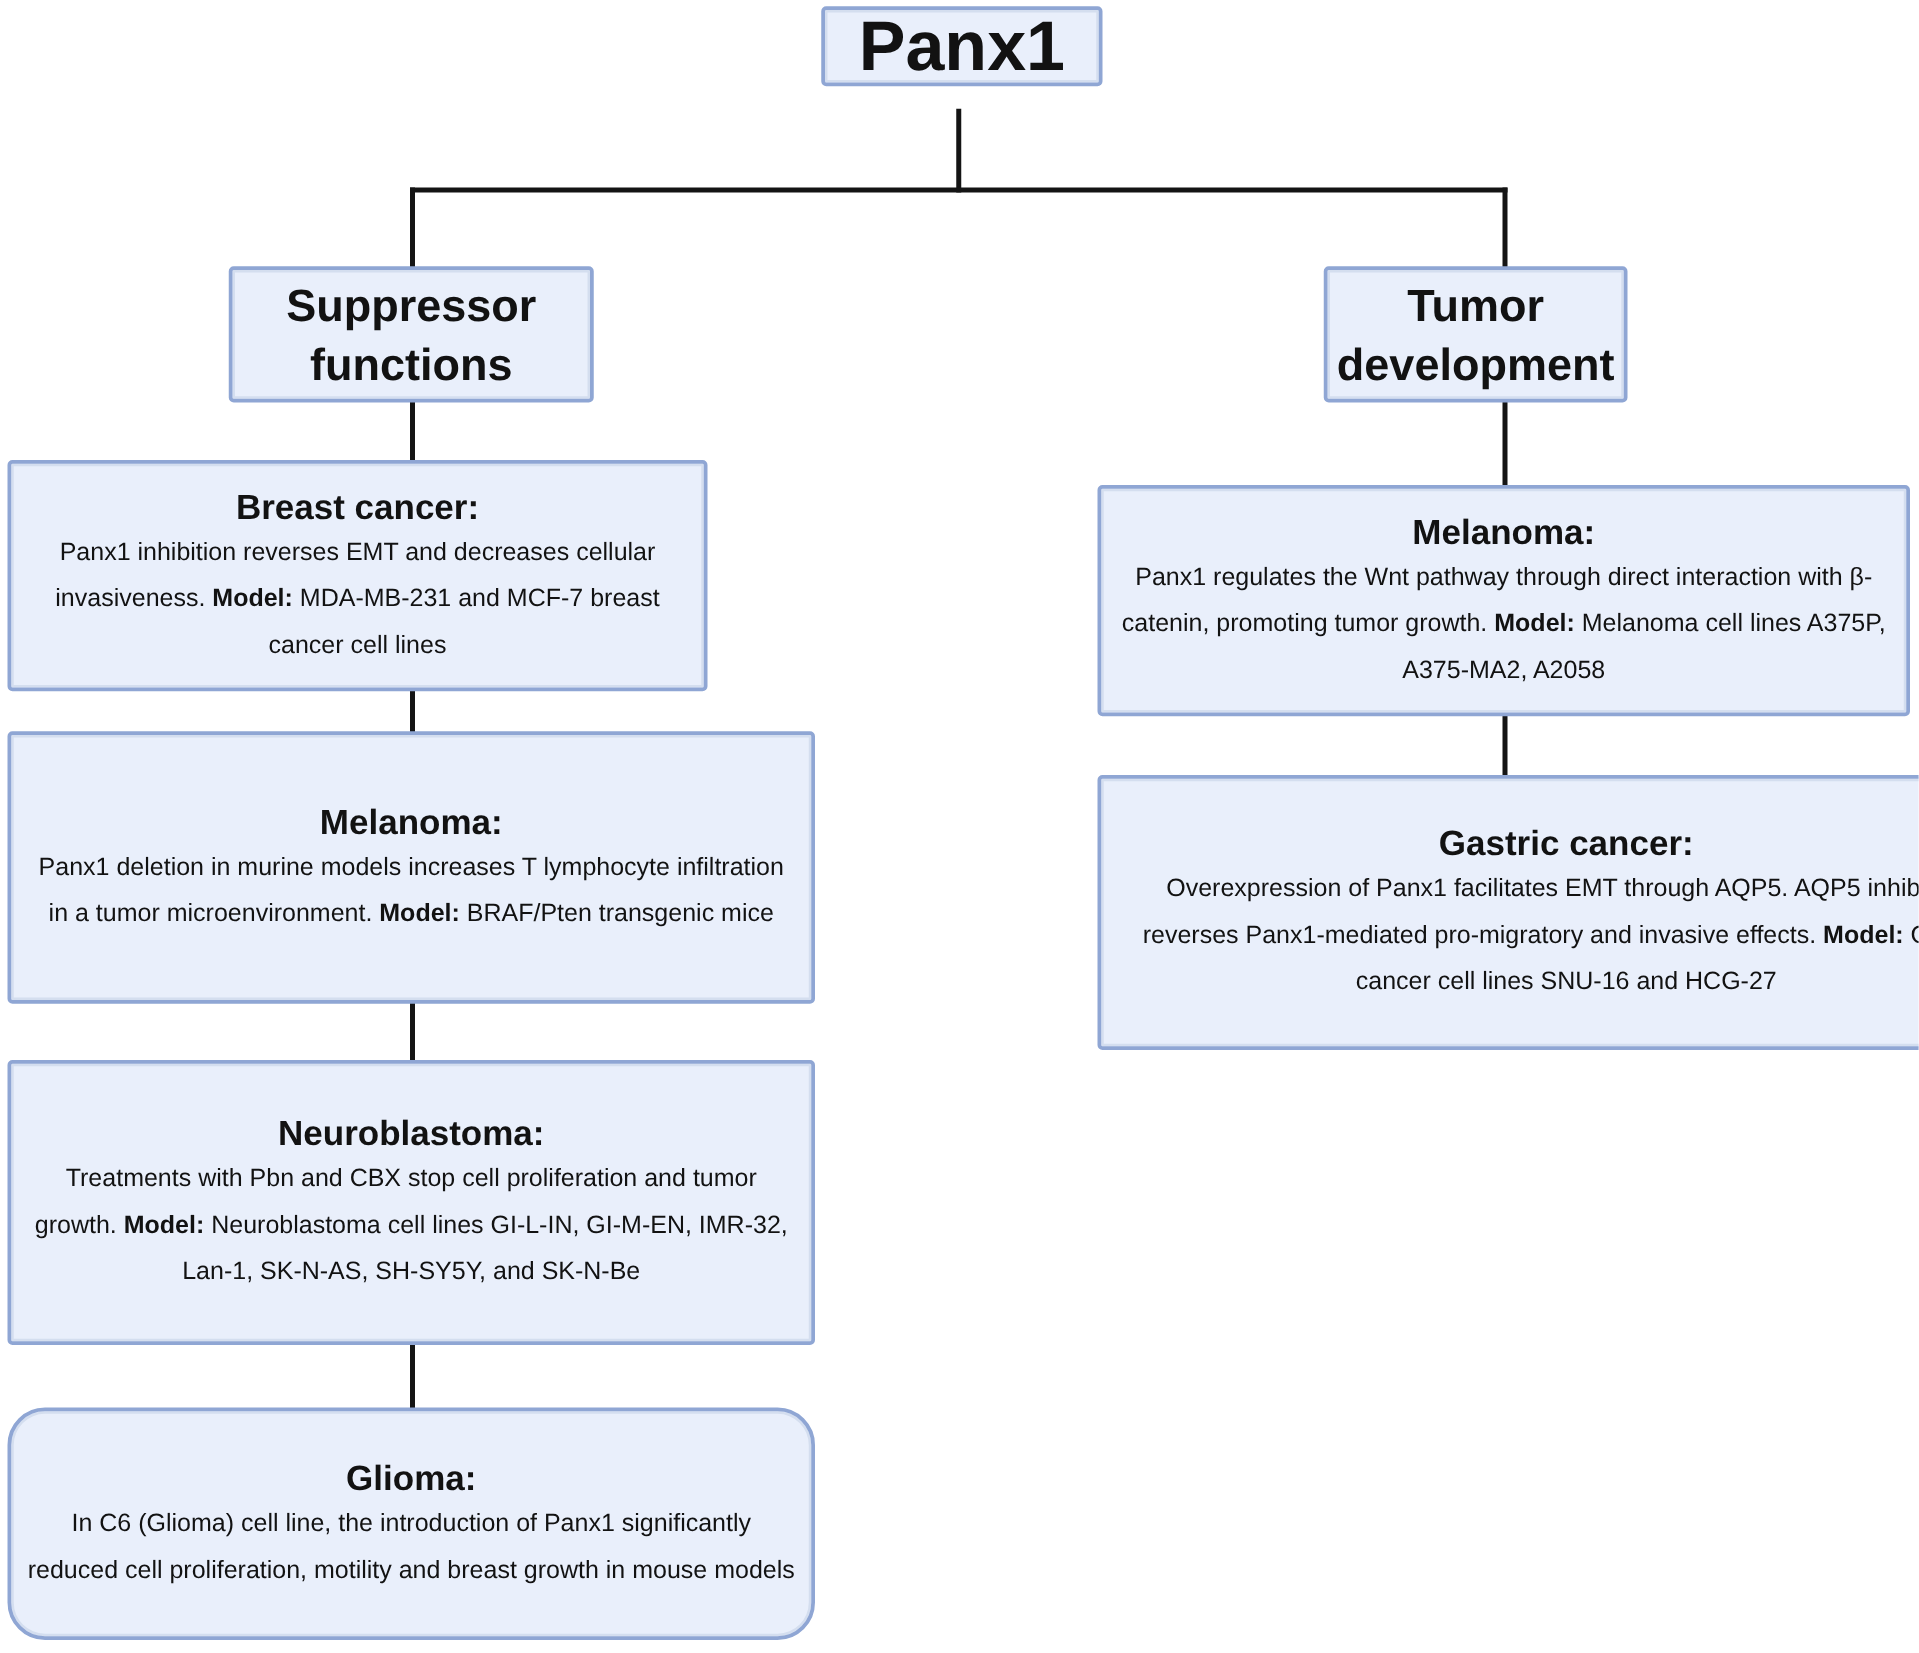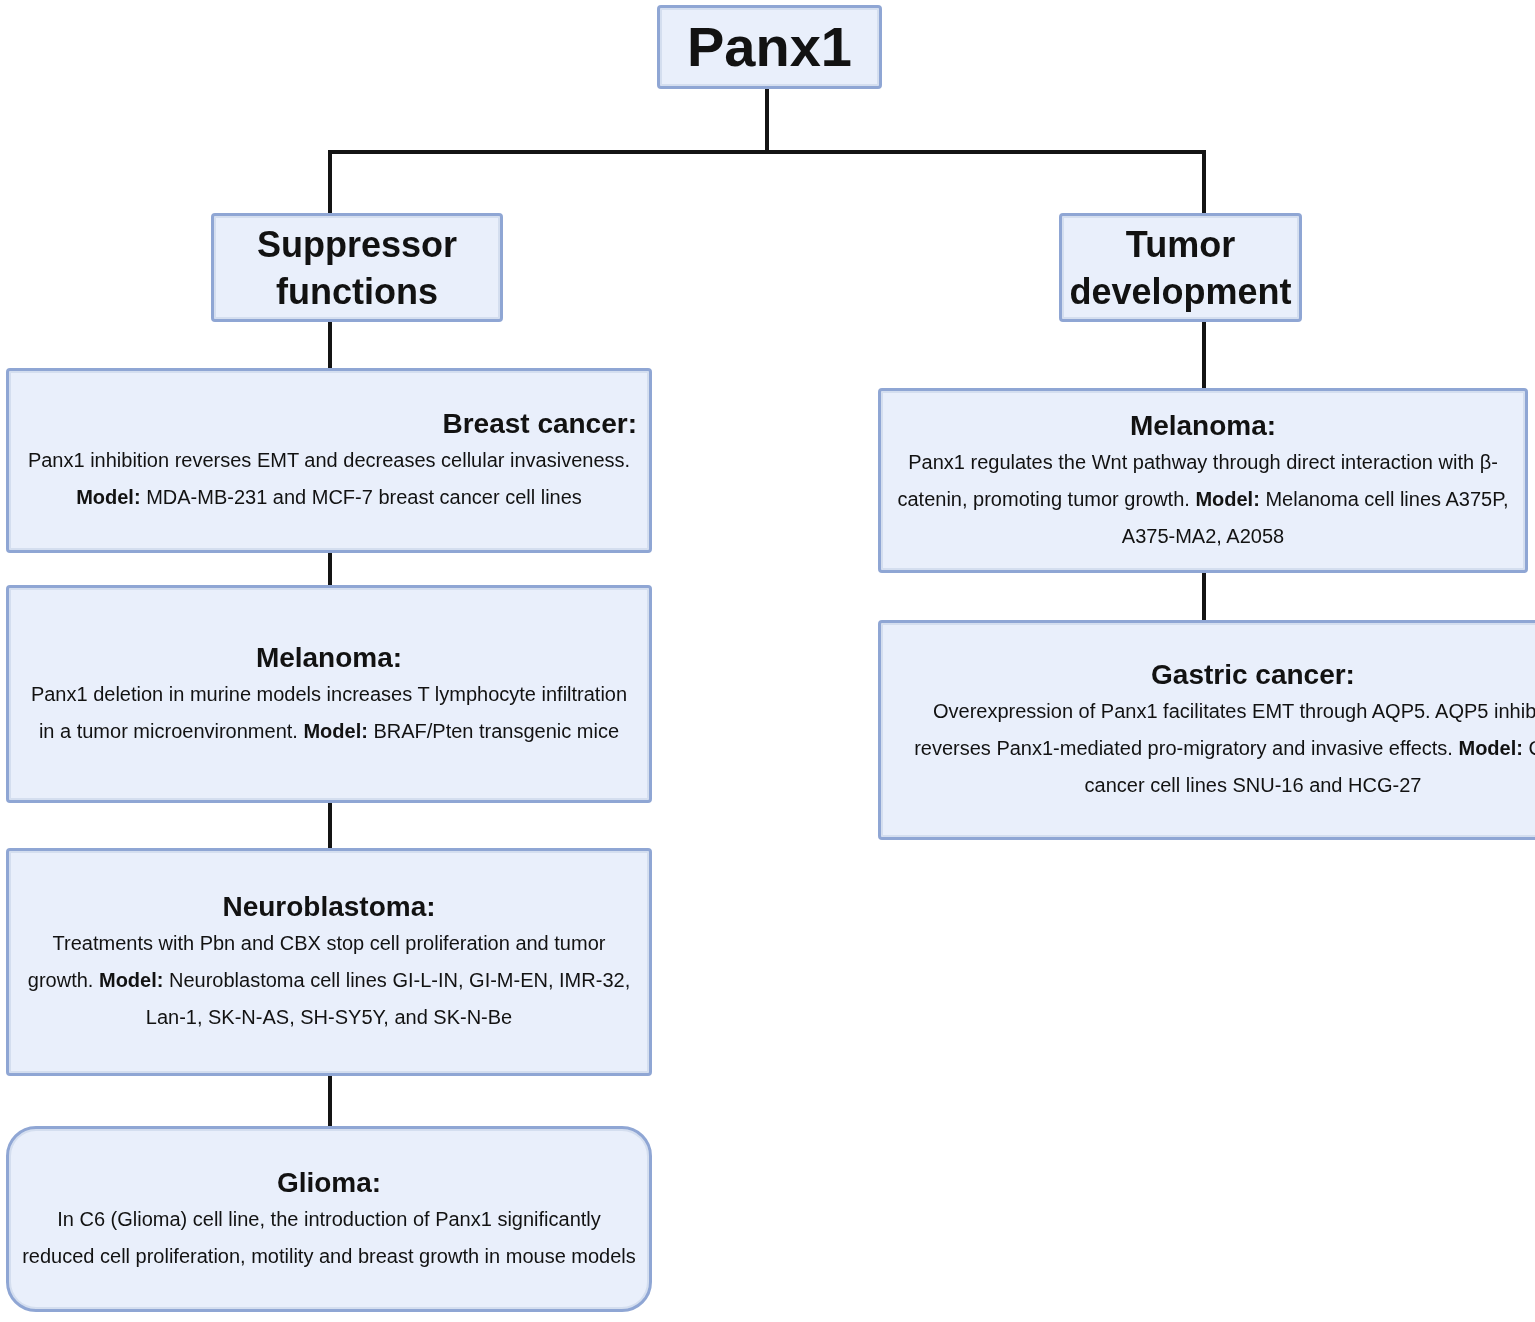--- a/index.html
+++ b/index.html
@@ -70,32 +70,32 @@
   <div class="line" style="left:1202px; top:150px; width:4px; height:66px;"></div>
 
   <div class="line" style="left:328px; top:320px; width:4px; height:50px;"></div>
   <div class="line" style="left:328px; top:551px; width:4px; height:37px;"></div>
   <div class="line" style="left:328px; top:801px; width:4px; height:50px;"></div>
   <div class="line" style="left:328px; top:1074px; width:4px; height:55px;"></div>
 
   <div class="line" style="left:1202px; top:320px; width:4px; height:70px;"></div>
   <div class="line" style="left:1202px; top:571px; width:4px; height:52px;"></div>
 
-  <div class="node" style="left:657px; top:5px; width:225px; height:84px;">
+  <div class="node" style="left:657px; top:5px; width:225px; height:64px;">
     <div class="root-label">Panx1</div>
   </div>
 
-  <div class="node" style="left:183px; top:213px; width:292px; height:109px;margin-left:28px;">
+  <div class="node" style="left:183px; top:213px; width:292px; height:109px;">
     <div class="branch-label">Suppressor functions</div>
   </div>
   <div class="node" style="left:1059px; top:213px; width:243px; height:109px;">
     <div class="branch-label">Tumor development</div>
   </div>
 
-  <div class="node" style="left:6px; top:368px; width:646px; height:185px;align-items:flex-end;">
+  <div class="node" style="left:6px; top:368px; width:560px; height:185px;">
     <div class="node-title">Breast cancer:</div>
     <div class="node-body"><span>Panx1 inhibition reverses EMT and decreases cellular invasiveness. </span><span class="b">Model:</span><span> MDA-MB-231 and MCF-7 breast cancer cell lines</span></div>
   </div>
 
   <div class="node" style="left:6px; top:585px; width:646px; height:218px;">
     <div class="node-title">Melanoma:</div>
     <div class="node-body"><span>Panx1 deletion in murine models increases T lymphocyte infiltration in a tumor microenvironment. </span><span class="b">Model:</span><span> BRAF/Pten transgenic mice</span></div>
   </div>
 
   <div class="node" style="left:6px; top:848px; width:646px; height:228px;">

